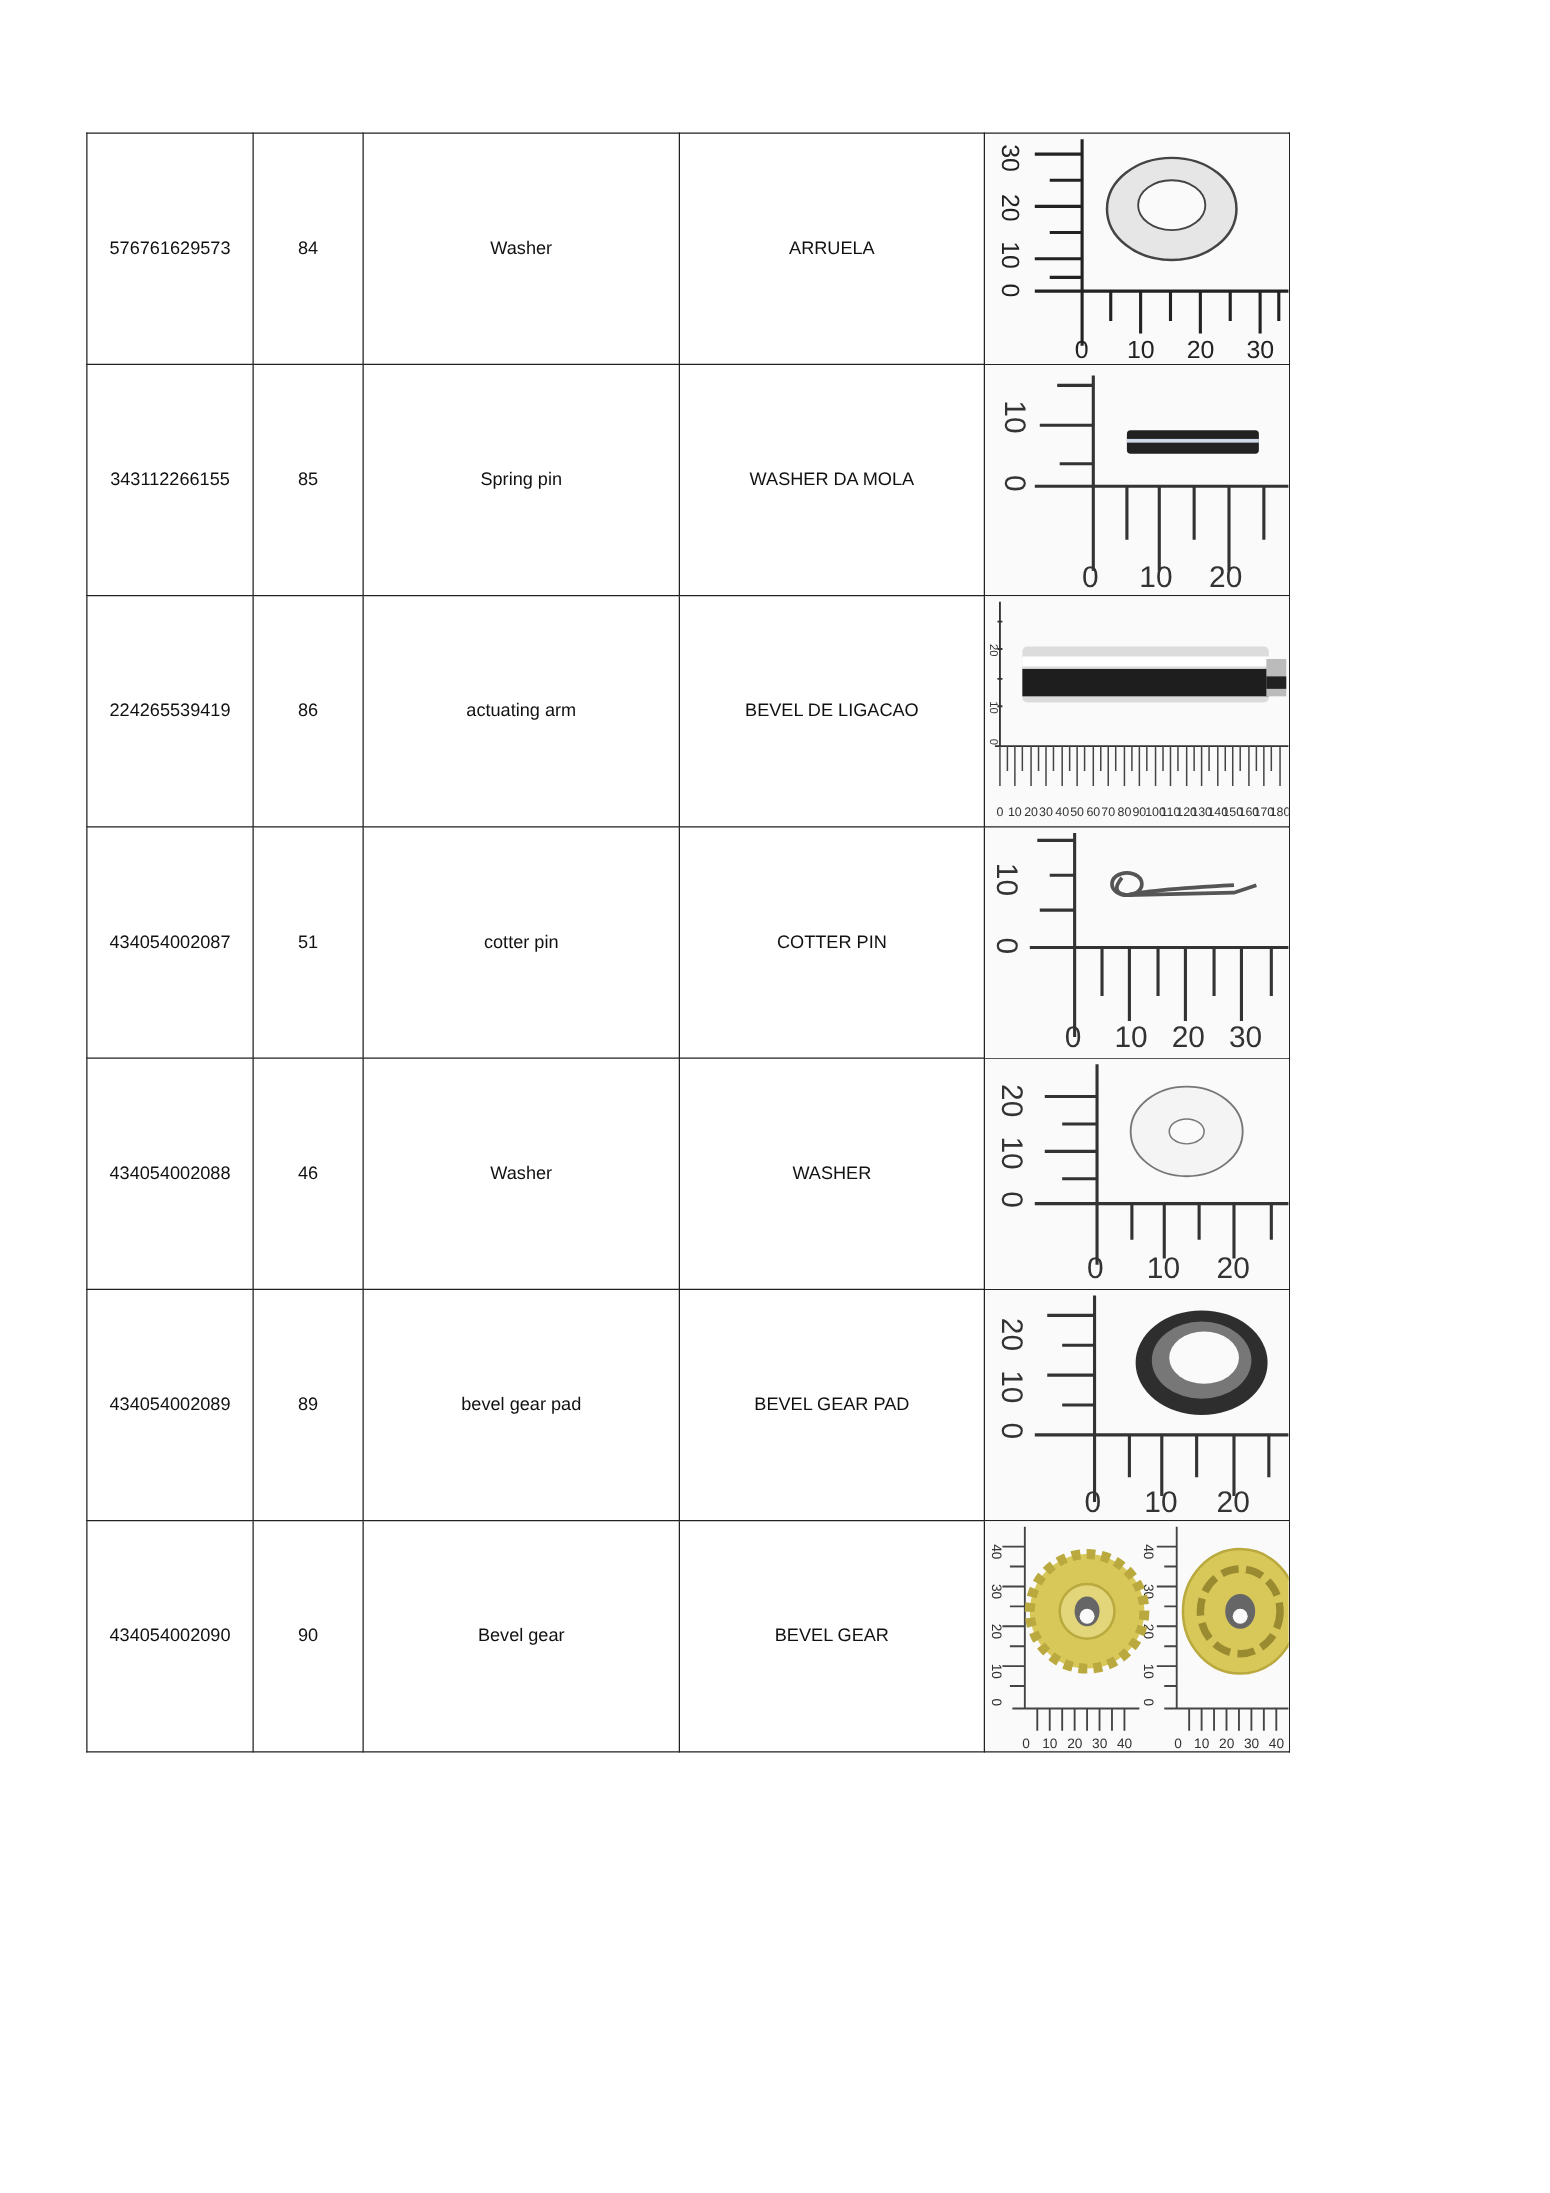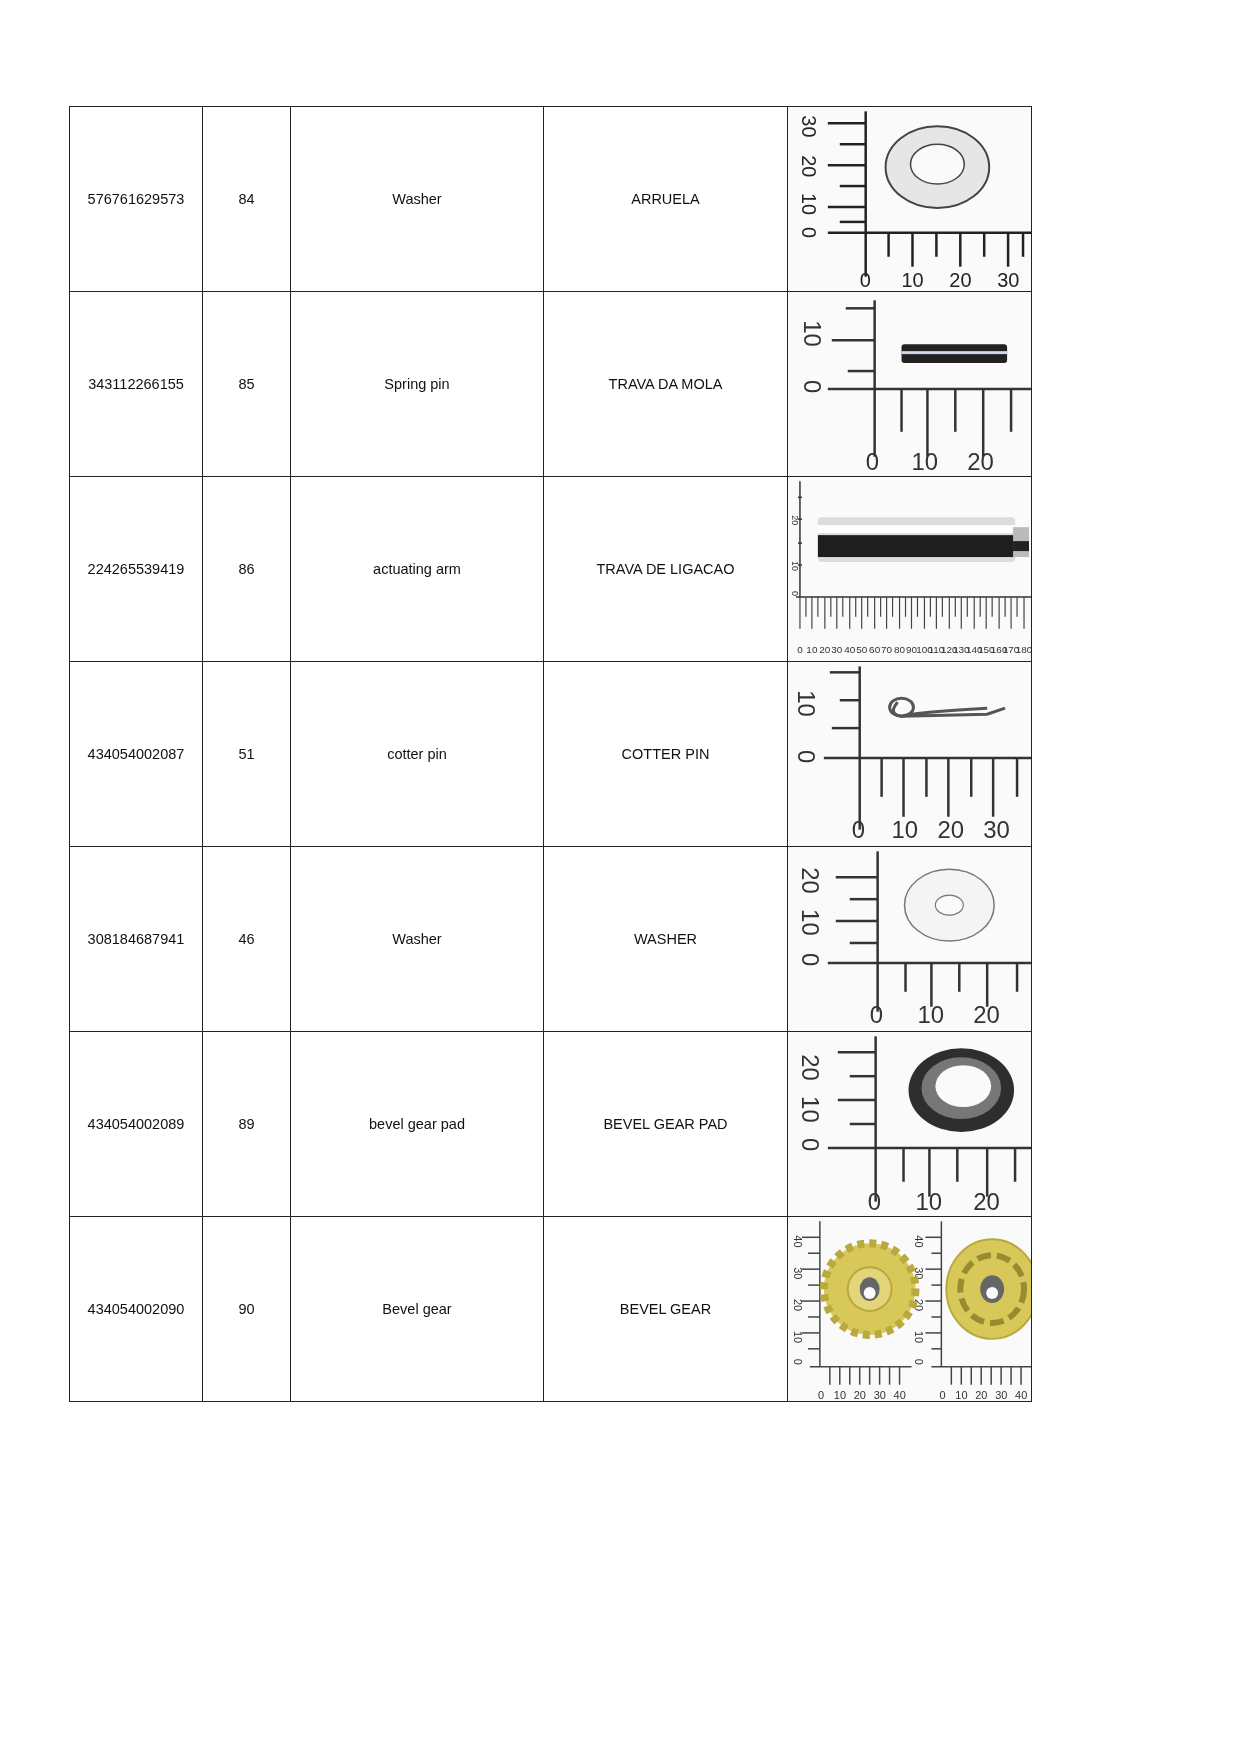--- a/index.html
+++ b/index.html
@@ -69,21 +69,21 @@
           <ellipse cx="150" cy="60" rx="52" ry="41" fill="#e6e6e6" stroke="#444" stroke-width="2"></ellipse>
           <ellipse cx="150" cy="57" rx="27" ry="20" fill="#fafafa" stroke="#444" stroke-width="1.5"></ellipse>
         </svg>
       </td>
     </tr>
 
     <tr>
       <td>343112266155</td>
       <td>85</td>
       <td>Spring pin</td>
-      <td>TRAVA DA MOLA</td>
+      <td>WASHER DA MOLA</td>
       <td class="img-cell">
         <svg viewBox="0 0 244 184">
           <g stroke="#333" stroke-width="2.5">
             <line x1="87" y1="8" x2="87" y2="165"></line>
               <line x1="40" y1="97" x2="244" y2="97"></line>
             <line x1="58" y1="16" x2="87" y2="16"></line>
               <line x1="44" y1="48" x2="87" y2="48"></line>
               <line x1="60" y1="79" x2="87" y2="79"></line>
             <line x1="114" y1="97" x2="114" y2="140"></line>
               <line x1="140" y1="97" x2="140" y2="165"></line>
@@ -101,21 +101,21 @@
           <rect x="114" y="52" width="106" height="19" rx="3" fill="#222"></rect>
           <rect x="114" y="59" width="106" height="3" fill="#cfd8e8"></rect>
         </svg>
       </td>
     </tr>
 
     <tr>
       <td>224265539419</td>
       <td>86</td>
       <td>actuating arm</td>
-      <td>TRAVA DE LIGACAO</td>
+      <td>BEVEL DE LIGACAO</td>
       <td class="img-cell">
         <svg viewBox="0 0 244 184">
           <g stroke="#333" stroke-width="1.5">
             <line x1="12" y1="4" x2="12" y2="120"></line>
               <line x1="8" y1="120" x2="244" y2="120"></line>
             <line x1="10" y1="20" x2="14" y2="20"></line>
               <line x1="10" y1="42" x2="14" y2="42"></line>
               <line x1="10" y1="66" x2="14" y2="66"></line>
               <line x1="10" y1="88" x2="14" y2="88"></line>
           </g>
@@ -222,21 +222,21 @@
               <text x="150" y="176">20</text>
               <text x="196" y="176">30</text>
           </g>
           <path d="M110 40 Q100 52 114 54 L200 52 L218 46 M114 54 Q128 50 200 46" fill="none" stroke="#555" stroke-width="3"></path>
           <ellipse cx="114" cy="45" rx="12" ry="9" fill="none" stroke="#555" stroke-width="3"></ellipse>
         </svg>
       </td>
     </tr>
 
     <tr>
-      <td>308184687941</td>
+      <td>434054002088</td>
       <td>46</td>
       <td>Washer</td>
       <td>WASHER</td>
       <td class="img-cell">
         <svg viewBox="0 0 244 184">
           <g stroke="#333" stroke-width="2.5">
             <line x1="90" y1="4" x2="90" y2="165"></line>
               <line x1="40" y1="116" x2="244" y2="116"></line>
             <line x1="48" y1="30" x2="90" y2="30"></line>
               <line x1="62" y1="52" x2="90" y2="52"></line>

